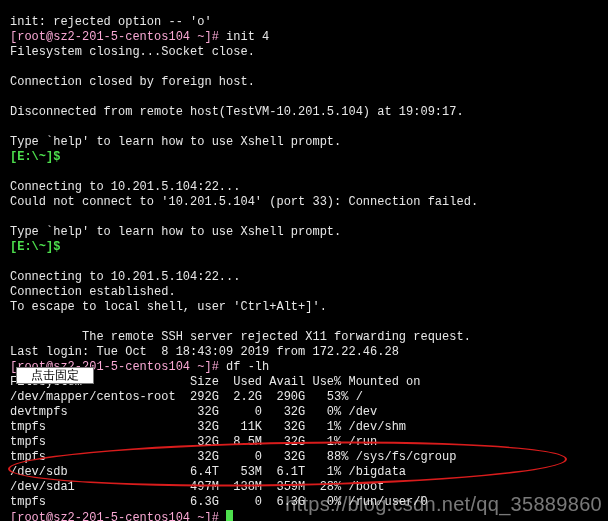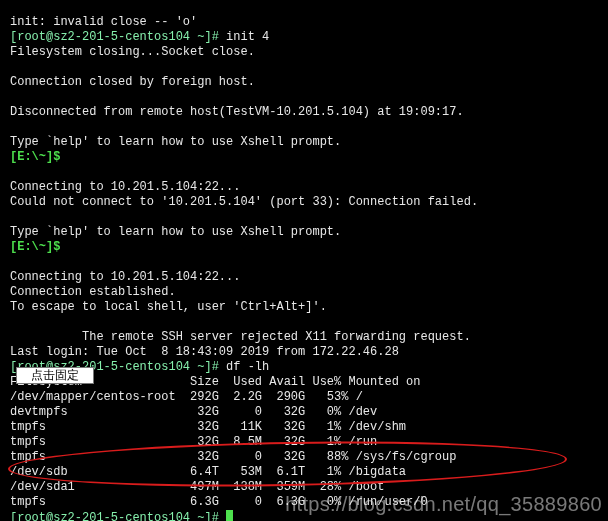--- a/index.html
+++ b/index.html
@@ -12,21 +12,21 @@
     position: relative;
   }
   .term {
     font-family: "NSimSun", "SimSun", "Courier New", monospace;
     font-size: 12px;
     line-height: 15px;
     white-space: pre;
     color: #e8e8e8;
     padding: 0 0 0 10px;
   }
-  .host { color: #86efac; text-align: right; }
+  .host { color: #f9a8d4; text-align: right; }
   .epr  { color: #4de04d; font-weight: bold; }
   .cursor {
     display: inline-block;
     width: 7px;
     height: 13px;
     background: #4de04d;
     vertical-align: -2px;
   }
   .tooltip {
     position: absolute;
@@ -61,21 +61,21 @@
     font-size: 20px;
     color: rgba(220,220,220,0.55);
     letter-spacing: 0.3px;
     z-index: 6;
   }
 </style>
 </head>
 <body>
 
 <div class="term">
-<span>init: invalid close -- 'o'</span>
+<span>init: rejected option -- 'o'</span>
 <span class="host">[root@sz2-201-5-centos104 ~]#</span><span> init 4</span>
 <span>Filesystem closing...Socket close.</span>
 <span></span>
 <span>Connection closed by foreign host.</span>
 <span></span>
 <span>Disconnected from remote host(TestVM-10.201.5.104) at 19:09:17.</span>
 <span></span>
 <span>Type `help' to learn how to use Xshell prompt.</span>
 <span class="epr">[E:\~]$</span><span> </span>
 <span></span>

